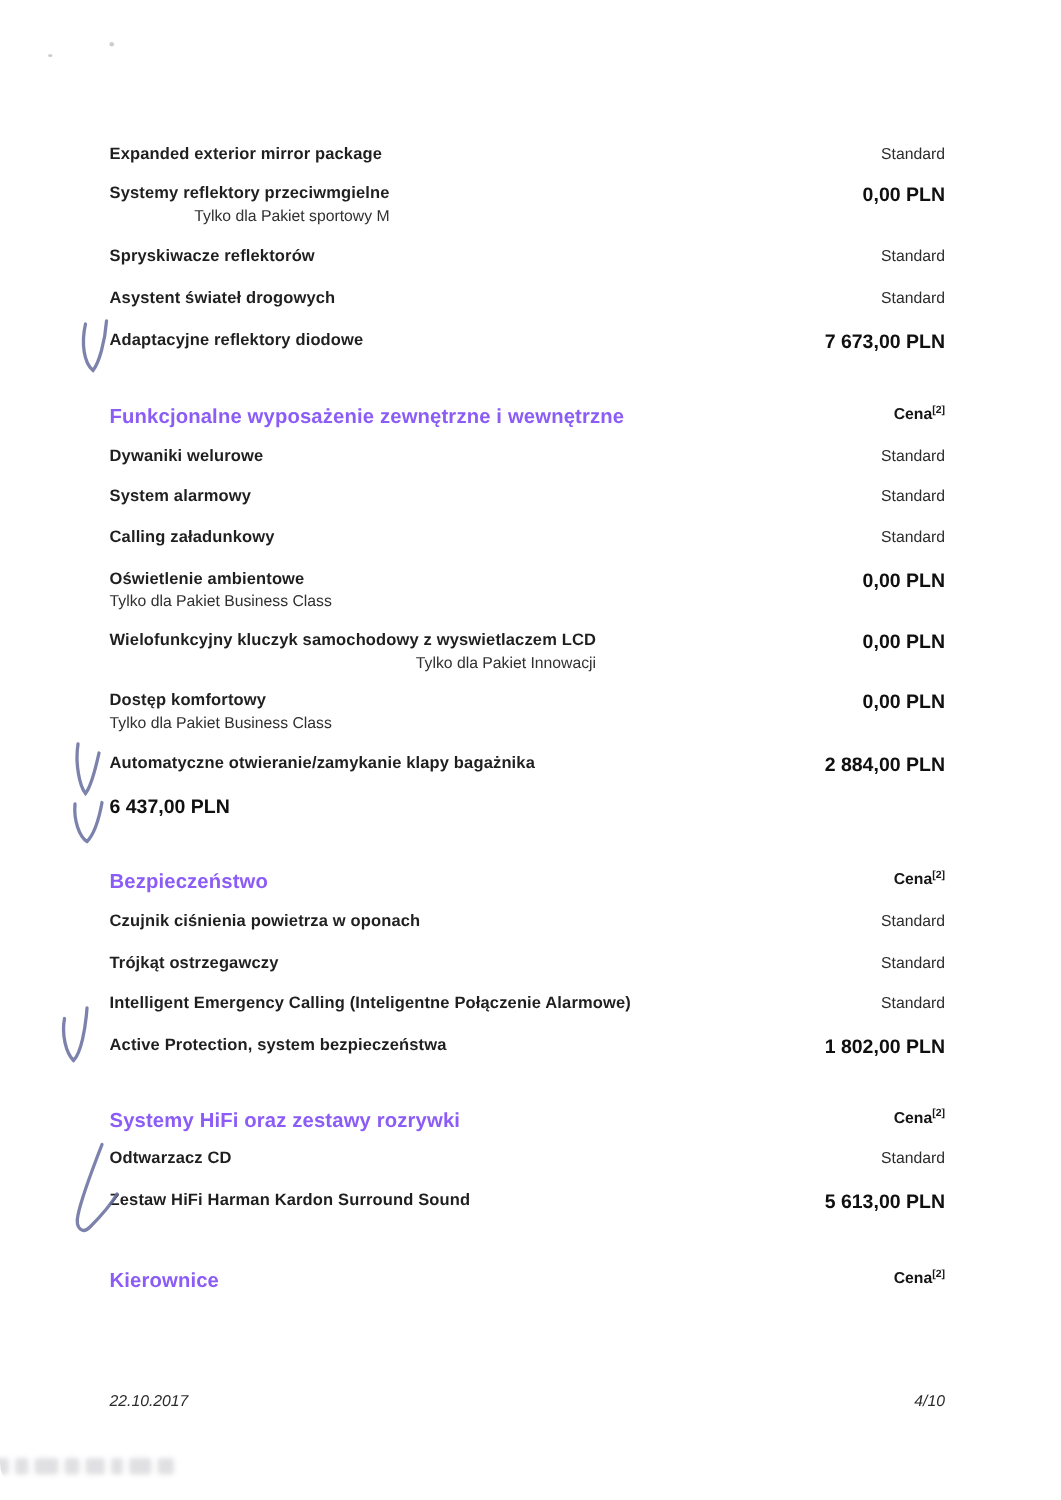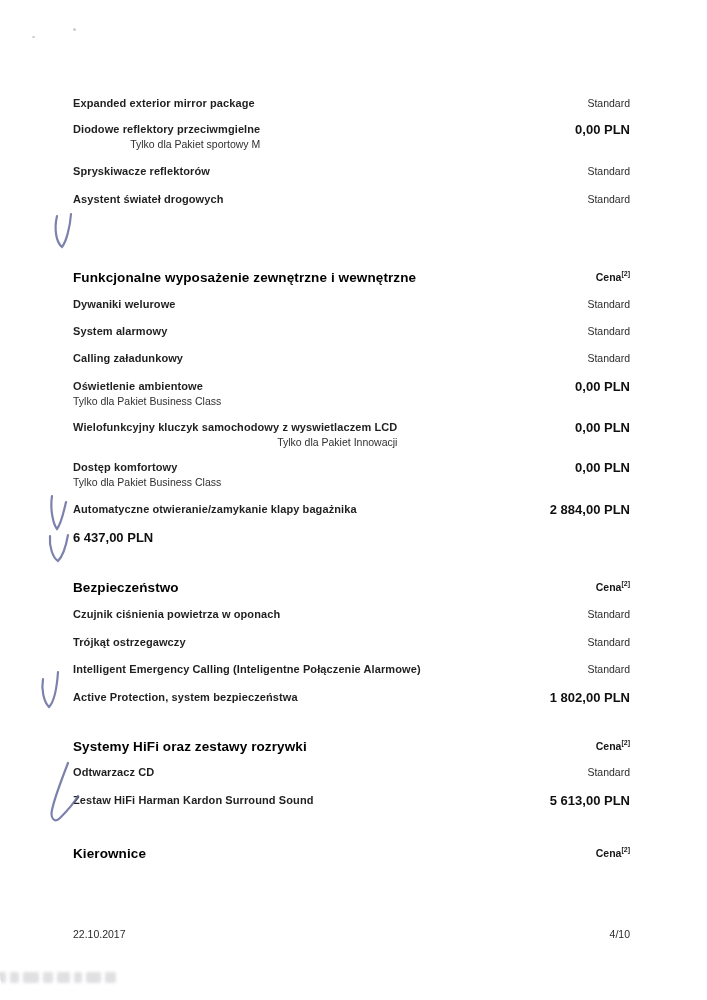--- a/index.html
+++ b/index.html
@@ -14,24 +14,24 @@
   }
   .row{
     position:absolute;left:73px;right:77px;
     display:flex;justify-content:space-between;align-items:flex-start;
   }
   .opt{min-width:0;}
   .opt-name{font-weight:bold;font-size:11px;line-height:13px;color:#1f1f1f;letter-spacing:.1px;}
   .opt-note{font-size:10.5px;line-height:14px;color:#303030;margin-top:1px;text-align:right;}
   .val{font-size:10.5px;line-height:13px;color:#2c2c2c;white-space:nowrap;}
   .val.price{font-weight:bold;font-size:13px;color:#101010;}
-  .sec-title{font-weight:bold;font-size:13.5px;line-height:15px;color:#000000;letter-spacing:.1px;}
+  .sec-title{font-weight:bold;font-size:13.5px;line-height:15px;color:#8b5cf6;letter-spacing:.1px;}
   .cena{font-weight:bold;font-size:10.5px;color:#161616;white-space:nowrap;}
   .cena sup{font-size:7px;font-weight:bold;}
-  .footer-text{font-size:10.5px;color:#2b2b2b;}
+  .footer-text{font-size:10.5px;color:#2b2b2b;font-style:italic;}
   #ink-overlay{position:absolute;left:0;top:0;pointer-events:none;}
   .speck{position:absolute;border-radius:50%;background:#cdcdcd;}
   #watermark{
     position:absolute;left:-8px;top:966px;width:130px;height:22px;
     display:flex;gap:4px;align-items:center;
     filter:blur(1.6px);opacity:.30;
   }
   #watermark i{display:block;height:11px;background:#9a9aa2;border-radius:2px;}
 </style>
 </head>
@@ -44,40 +44,46 @@
 
   <div class="row" style="top:97px">
     <div class="opt">
         <div class="opt-name">Expanded exterior mirror package</div>
       </div>
     <div class="val">Standard</div>
   </div>
 
   <div class="row" style="top:123px">
     <div class="opt">
-      <div class="opt-name">Diodowe reflektory przeciwmgielne</div>
+      <div class="opt-name">Systemy reflektory przeciwmgielne</div>
       <div class="opt-note">Tylko dla Pakiet sportowy M</div>
     </div>
     <div class="val price">0,00 PLN</div>
   </div>
 
   <div class="row" style="top:165px">
     <div class="opt">
         <div class="opt-name">Spryskiwacze reflektorów</div>
       </div>
     <div class="val">Standard</div>
   </div>
 
   <div class="row" style="top:193px">
     <div class="opt">
         <div class="opt-name">Asystent świateł drogowych</div>
       </div>
     <div class="val">Standard</div>
   </div>
 
+  <div class="row" style="top:221px">
+    <div class="opt">
+        <div class="opt-name">Adaptacyjne reflektory diodowe</div>
+      </div>
+    <div class="val price">7 673,00 PLN</div>
+  </div>
 
   <div class="row" style="top:270px">
     <div class="sec-title">Funkcjonalne wyposażenie zewnętrzne i wewnętrzne</div>
     <div class="cena"><span>Cena</span><sup>[2]</sup></div>
   </div>
 
   <div class="row" style="top:298px">
     <div class="opt">
         <div class="opt-name">Dywaniki welurowe</div>
       </div>

